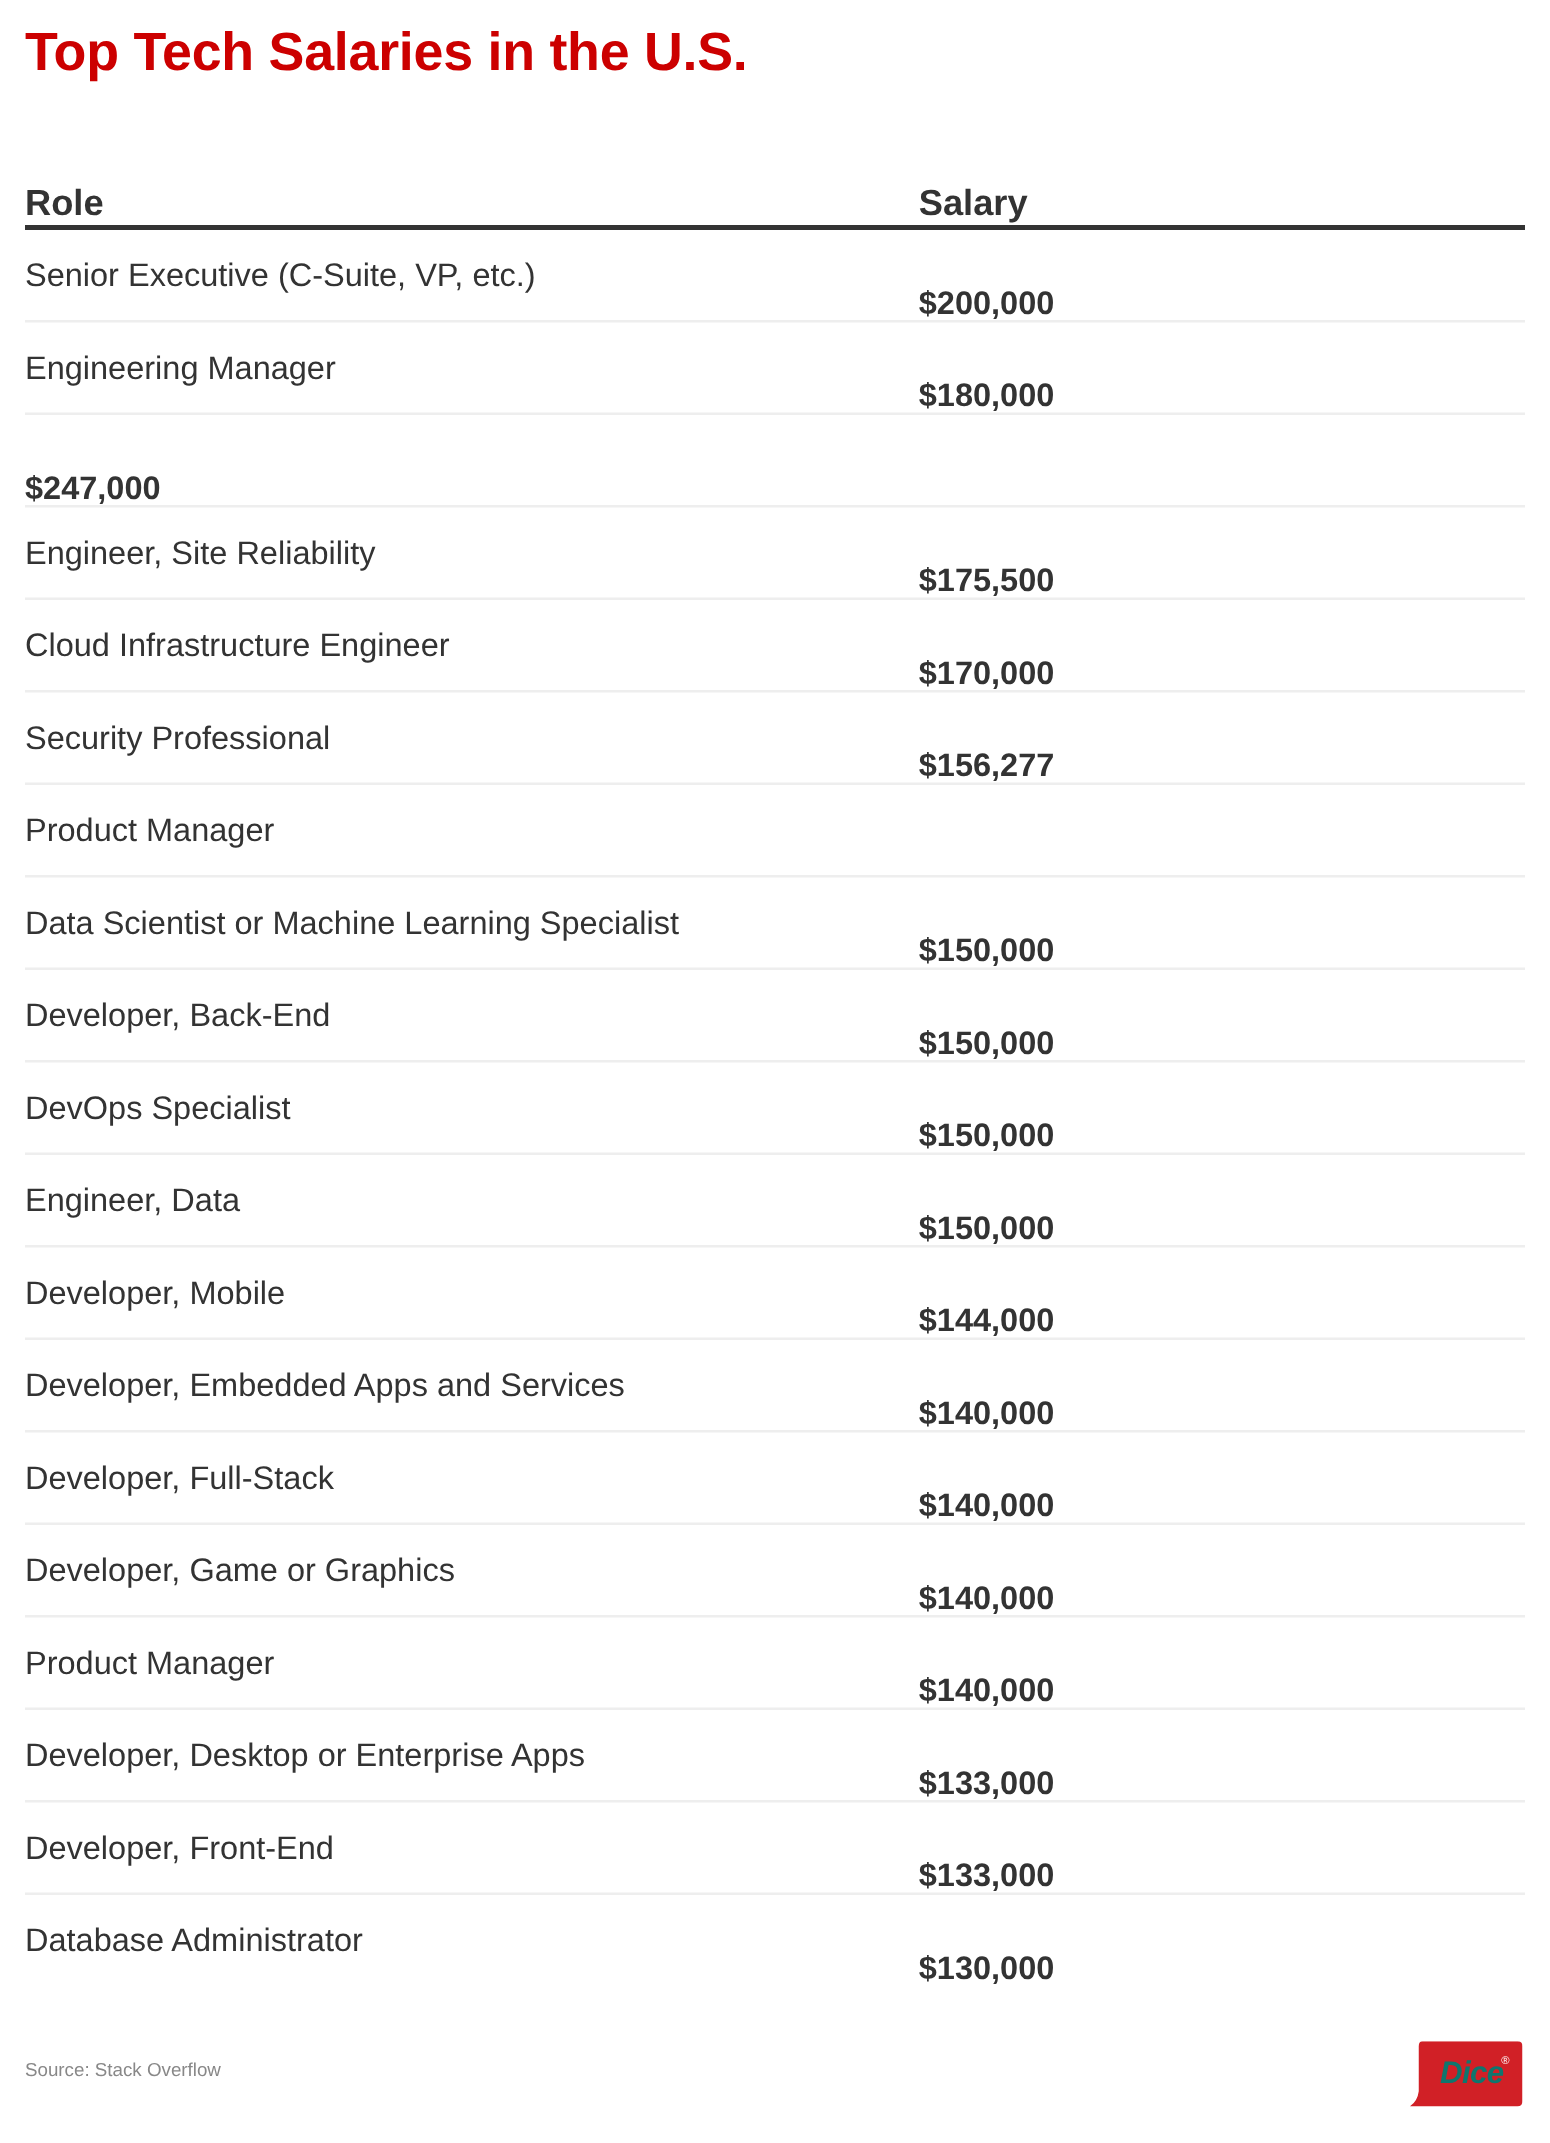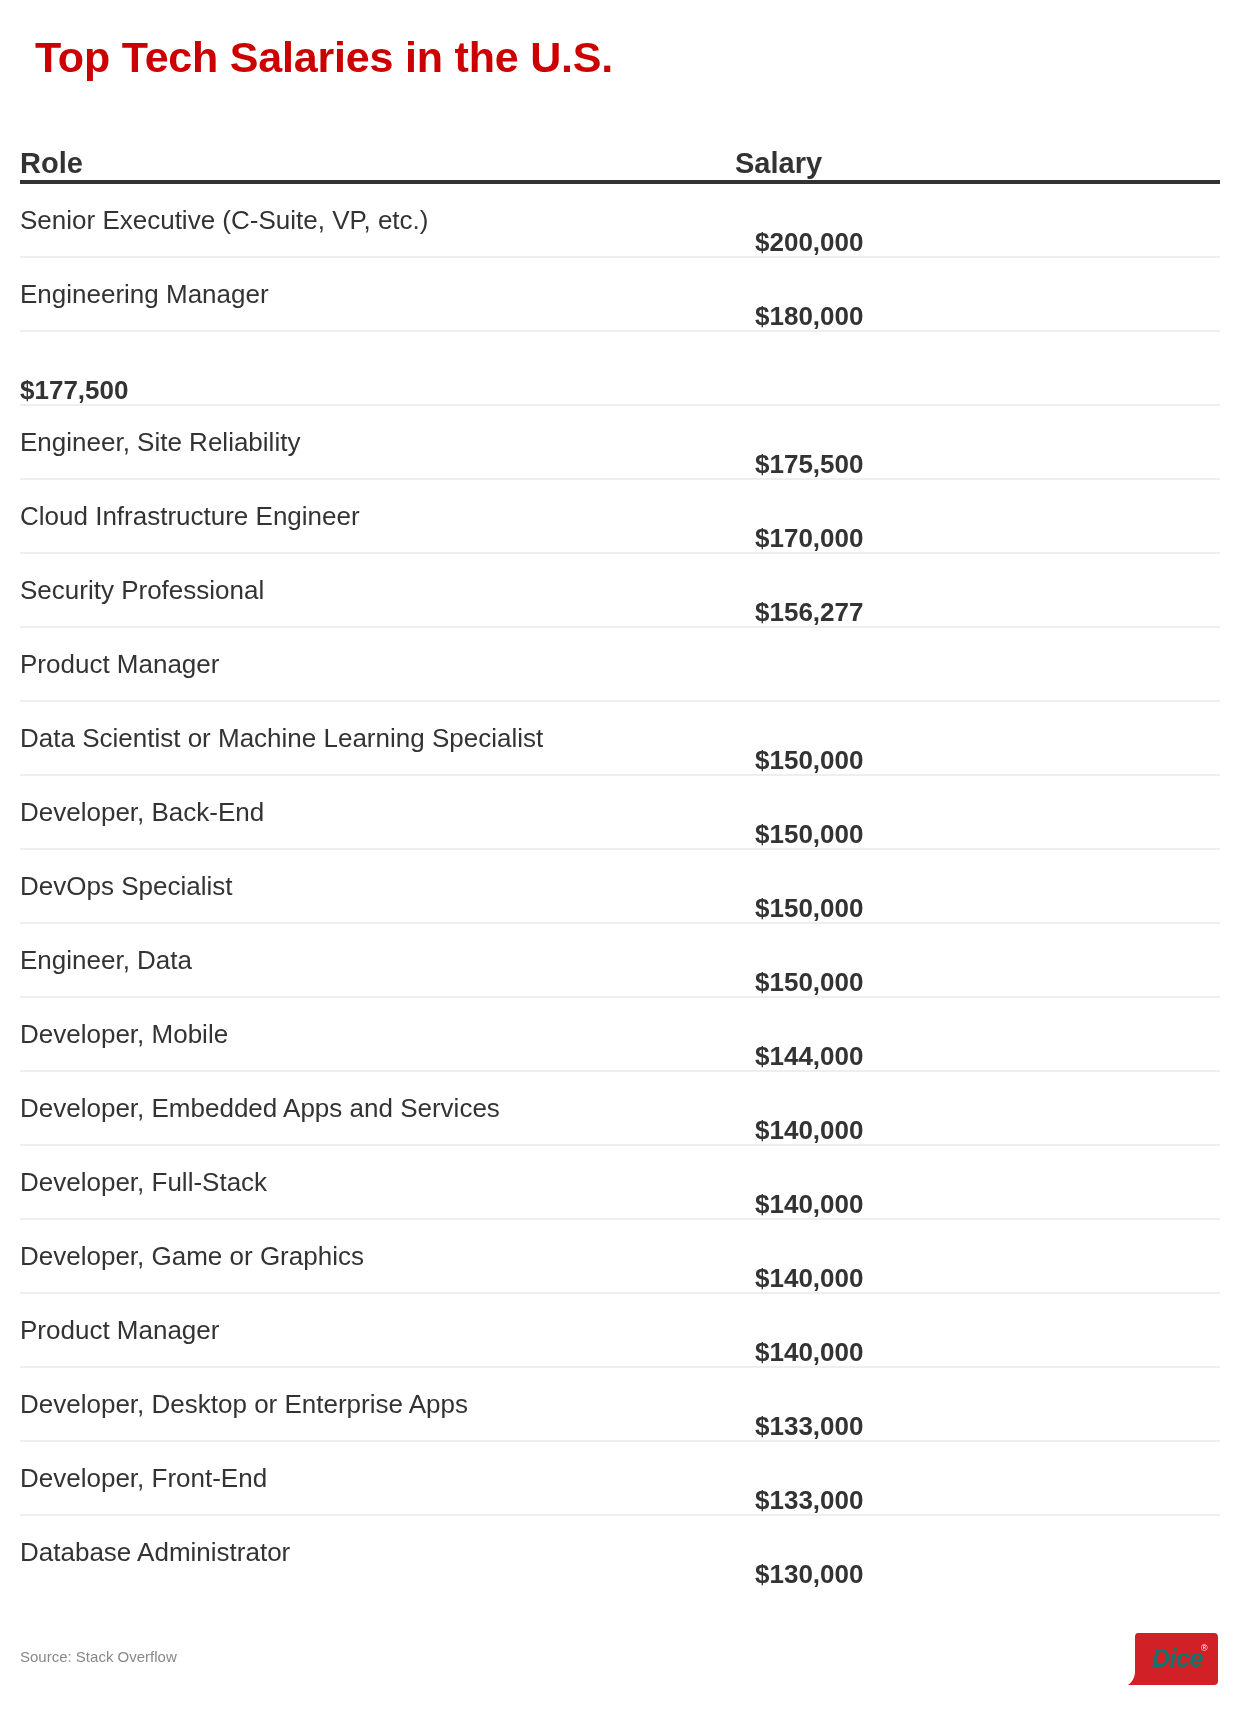--- a/index.html
+++ b/index.html
@@ -2,36 +2,35 @@
 <html><head>
   <meta charset="utf-8">
   <style>
     html, body { margin: 0; padding: 0; background: #ffffff; }
     body {
       width: 1240px; height: 1714px; position: relative; overflow: hidden;
       font-family: "Liberation Sans", sans-serif; color: #333333;
     }
     .title {
       position: absolute; left: 20px; top: 18px;
-      font-size: 43px; font-weight: bold; color: #cc0000; margin: 15px;
+      font-size: 43px; font-weight: bold; color: #cc0000; margin: 0;
       letter-spacing: -0.2px;
     }
     .table {
       position: absolute; left: 20px; top: 116px; width: 1200px;
     }
     .thead {
       display: flex; height: 64px; align-items: flex-end;
       border-bottom: 4px solid #333333;
       font-size: 29px; font-weight: bold; color: #333333;
     }
     .row {
       display: flex; align-items: center; height: 72px;
       border-bottom: 2px solid #eeeeee;
       font-size: 26px;
-      gap: 20px;
     }
     .row:last-child { border-bottom: none; }
     .col-role { width: 715px; }
     .col-salary { flex: 1; margin-top: 44px; }
     .row .col-salary { font-weight: bold; }
     .footer-source {
       position: absolute; left: 20px; top: 1648px;
       font-size: 15px; color: #888888;
     }
     .logo {
@@ -61,21 +60,21 @@
   <div id="tbody">
     <div class="row">
         <div class="col-role">Senior Executive (C-Suite, VP, etc.)</div>
         <div class="col-salary">$200,000</div>
       </div>
     <div class="row">
         <div class="col-role">Engineering Manager</div>
         <div class="col-salary">$180,000</div>
       </div>
     <div class="row">
-        <div class="col-salary">$177,500</div>
+        <div class="col-salary">$247,000</div>
       </div>
     <div class="row">
         <div class="col-role">Engineer, Site Reliability</div>
         <div class="col-salary">$175,500</div>
       </div>
     <div class="row">
         <div class="col-role">Cloud Infrastructure Engineer</div>
         <div class="col-salary">$170,000</div>
       </div>
     <div class="row">

